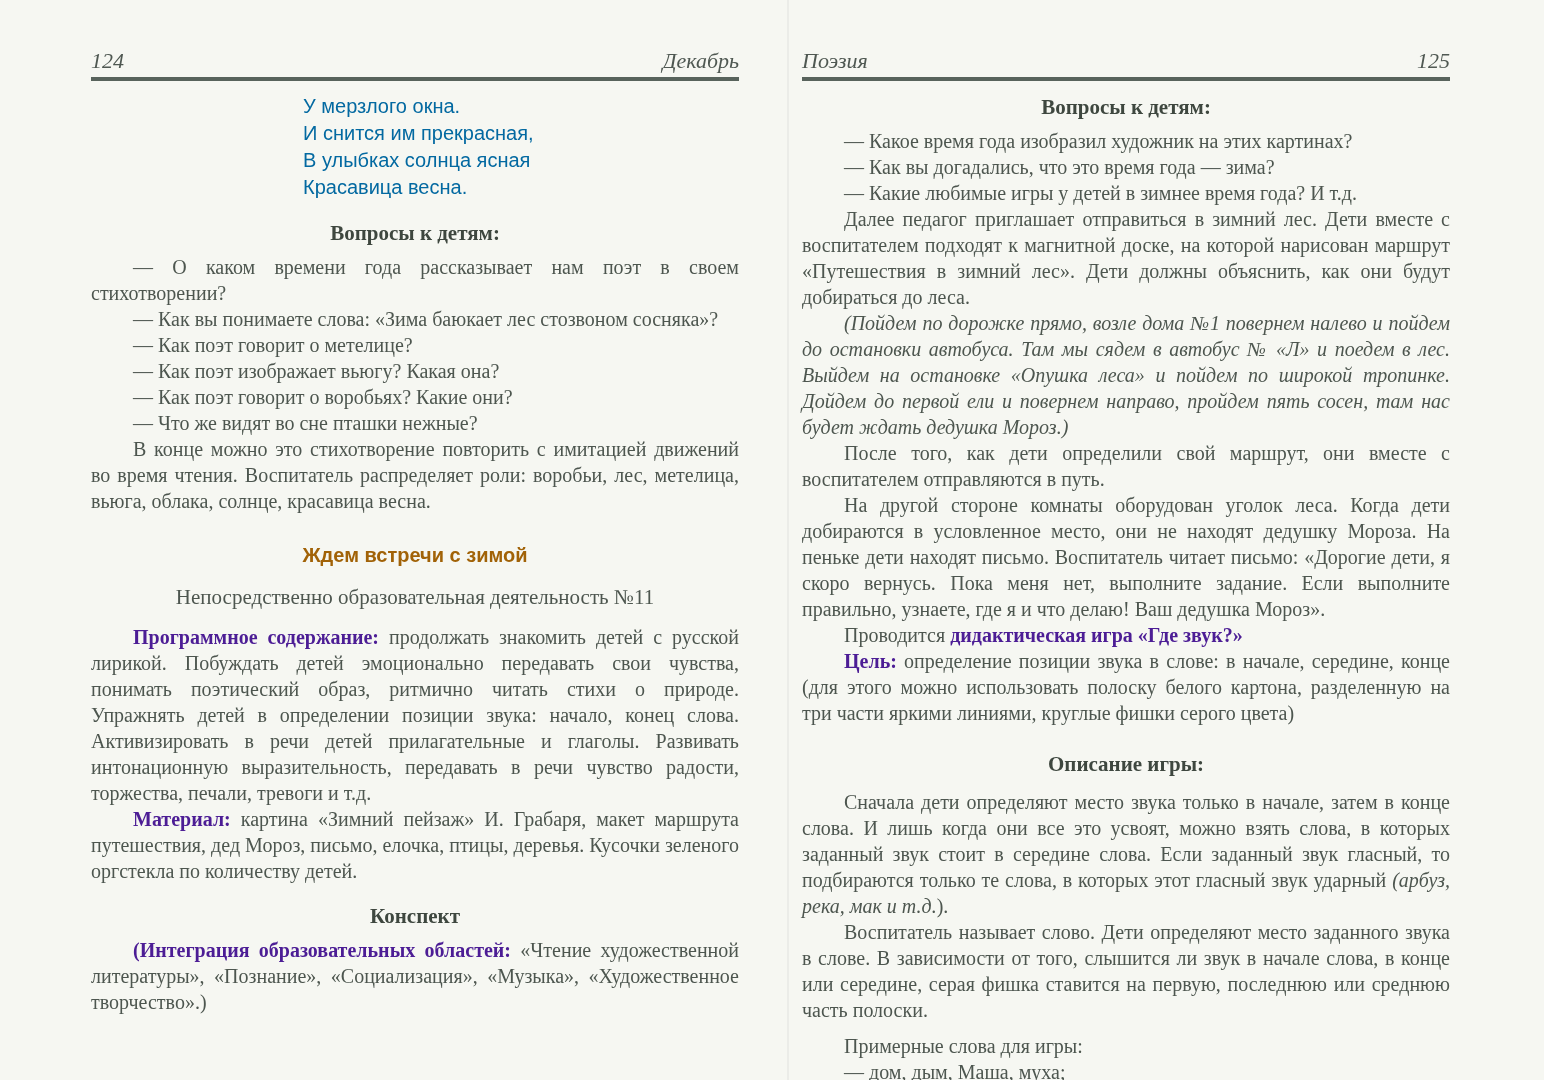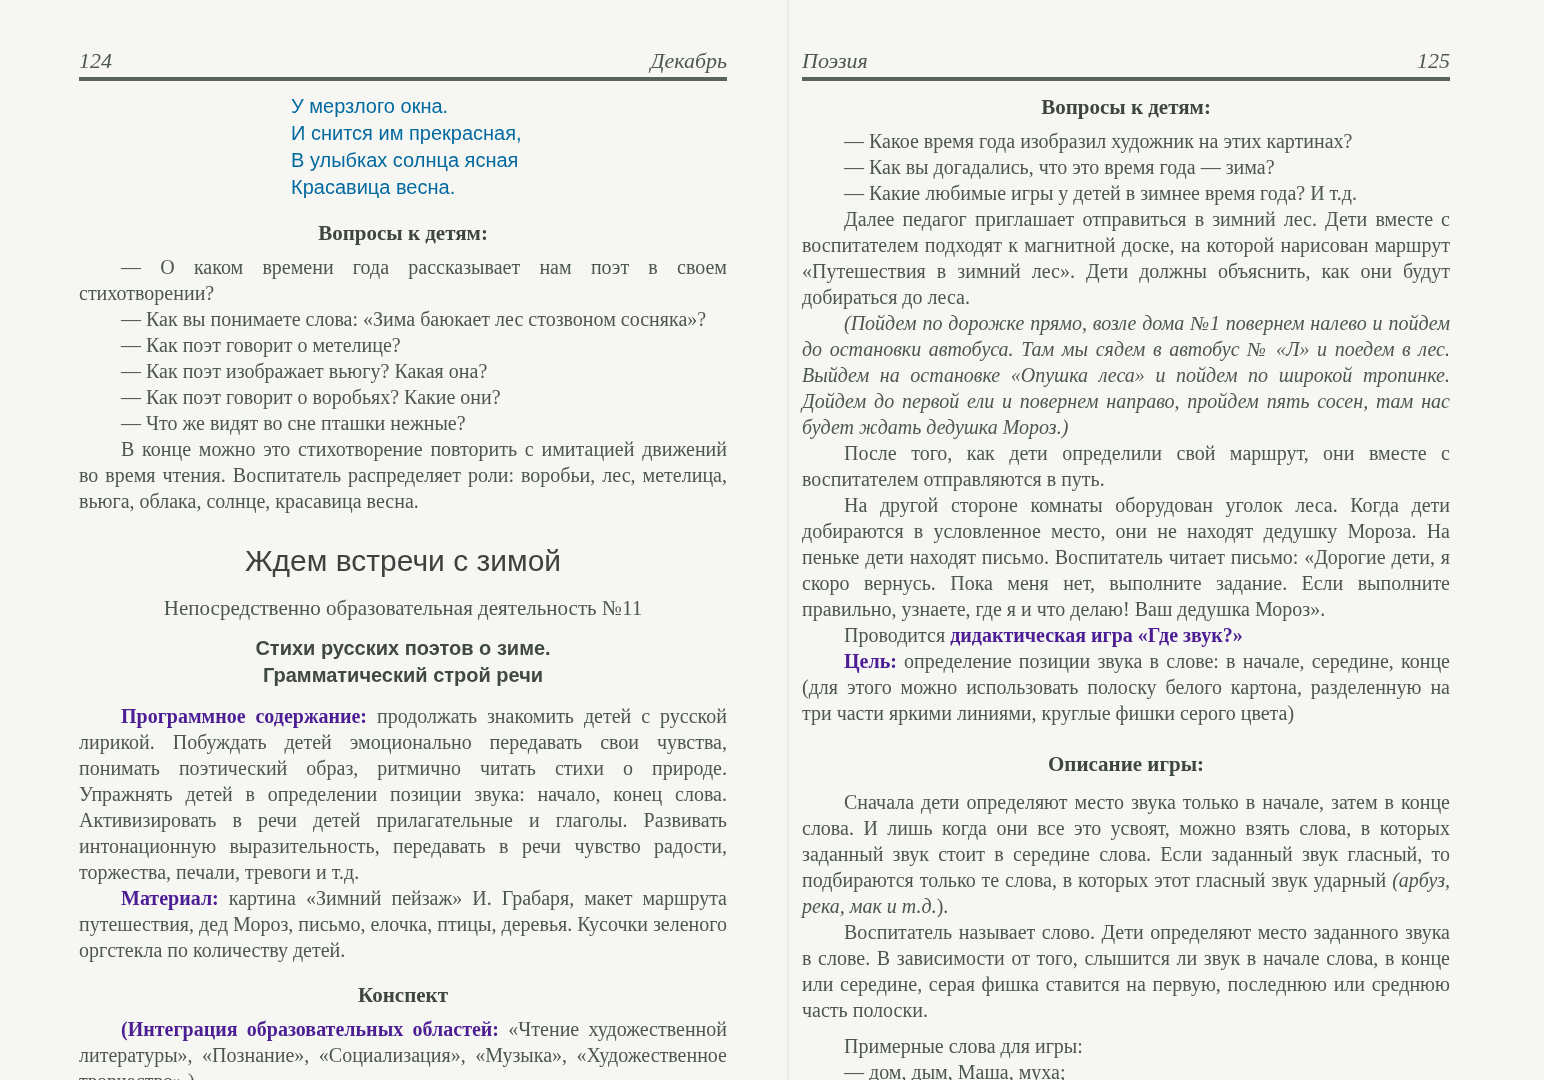--- a/index.html
+++ b/index.html
@@ -9,21 +9,21 @@
     font-family:"Liberation Serif", serif;
     color:#4d564f;
     overflow:hidden;
     position:relative;
   }
   .gutter {
     position:absolute; left:787px; top:0; width:2px; height:1080px;
     background:rgba(110,120,110,0.08);
   }
   .page { position:absolute; top:0; height:1080px; }
-  .page-left  { left:79px;  width:648px; }
+  .page-left  { left:91px;  width:648px; }
   .page-right { left:802px; width:648px; }
 
   .running-head {
     display:flex; justify-content:space-between; align-items:flex-end;
     padding-top:48px;
     font-style:italic; font-size:22px; color:#4f5852;
   }
   .rule {
     margin-top:3px; height:3px;
     border-top:3px solid #58635c;
@@ -47,21 +47,21 @@
     font-size:20px; line-height:26px;
     text-align:justify; text-indent:42px;
   }
   p.listitem { text-align:left; }
   .italic { font-style:italic; }
   b.lead { color:#4c1d95; }
 
   .title-sans {
     margin-top:30px; text-align:center;
     font-family:"Liberation Sans", sans-serif;
-    font-weight:normal; font-size:30px; color:#404040;
+    font-weight:bold; font-size:20px; color:#a16207;
   }
   .subtitle {
     margin-top:18px; text-align:center; font-size:21px; color:#4d564f;
   }
   .topic {
     margin-top:14px; text-align:center;
     font-family:"Liberation Sans", sans-serif;
     font-weight:bold; font-size:20px; line-height:27px; color:#404941;
   }
 </style>
@@ -90,24 +90,20 @@
   <p class="body">—  Как вы понимаете слова: «Зима баюкает лес стозвоном сосняка»?</p>
   <p class="body">—  Как поэт говорит о метелице?</p>
   <p class="body">—  Как поэт изображает вьюгу? Какая она?</p>
   <p class="body">—  Как поэт говорит о воробьях? Какие они?</p>
   <p class="body">—  Что же видят во сне пташки нежные?</p>
 
   <p class="body">В конце можно это стихотворение повторить с имитацией движений во время чтения. Воспитатель распределяет роли: воробьи, лес, метелица, вьюга, облака, солнце, красавица весна.</p>
 
   <div class="title-sans">Ждем встречи с зимой</div>
   <div class="subtitle">Непосредственно образовательная деятельность №11</div>
-  <div class="topic">
-    <div>Стихи русских поэтов о зиме.</div>
-    <div>Грамматический строй речи</div>
-  </div>
 
   <p class="body mt14"><b class="lead">Программное содержание:</b><span> продолжать знакомить детей с русской лирикой. Побуждать детей эмоционально передавать свои чувства, понимать поэтический образ, ритмично читать стихи о природе. Упражнять детей в определении позиции звука: начало, конец слова. Активизировать в речи детей прилагательные и глаголы. Развивать интонационную выразительность, передавать в речи чувство радости, торжества, печали, тревоги и т.д.</span></p>
 
   <p class="body"><b class="lead">Материал:</b><span> картина «Зимний пейзаж» И. Грабаря, макет маршрута путешествия, дед Мороз, письмо, елочка, птицы, деревья. Кусочки зеленого оргстекла по количеству детей.</span></p>
 
   <div class="h-serif mt20 mb8">Конспект</div>
 
   <p class="body"><b class="lead">(Интеграция образовательных областей:</b><span> «Чтение художественной литературы», «Познание», «Социализация», «Музыка», «Художественное творчество».)</span></p>
 
 </div>

